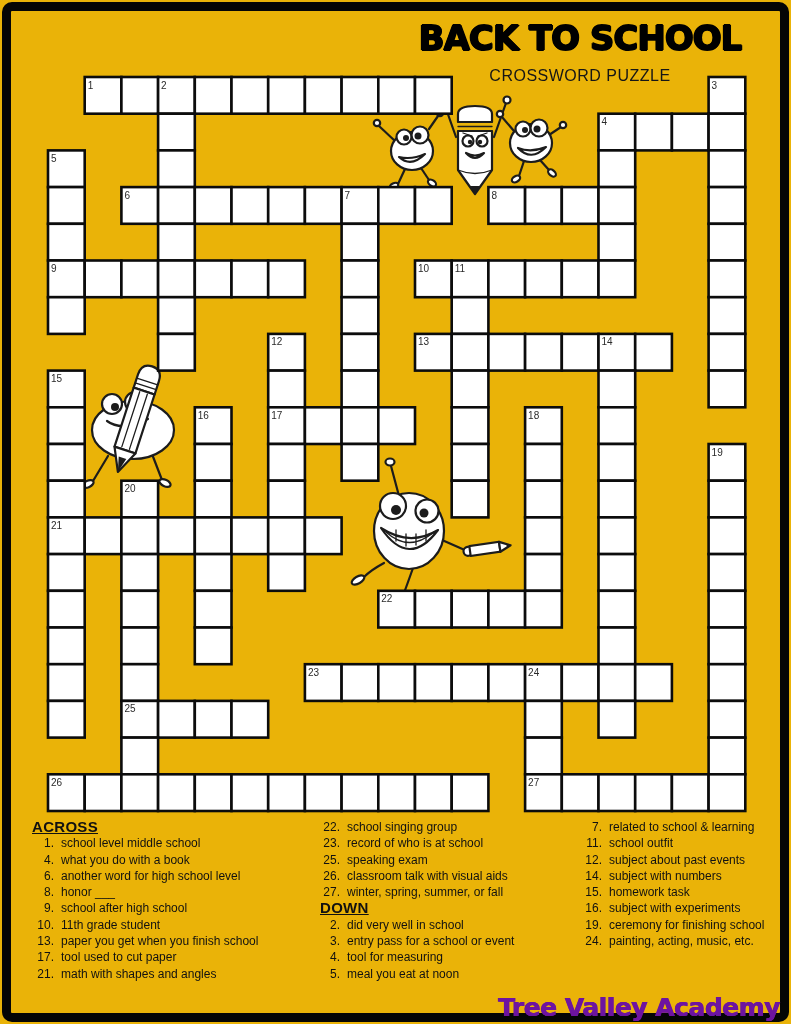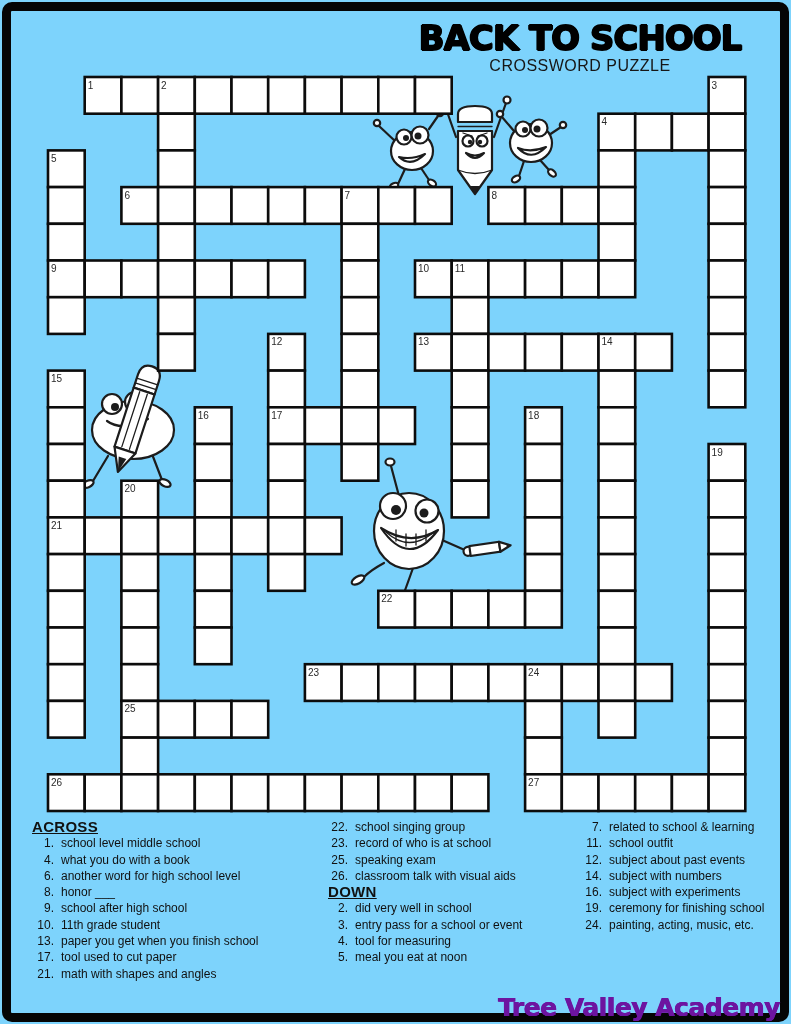--- a/index.html
+++ b/index.html
@@ -1,38 +1,38 @@
 <!DOCTYPE html>
 <html><head>
 <meta charset="utf-8">
 <style>
   html,body{margin:0;padding:0;background:#fff;}
-  .page{position:relative;width:791px;height:1024px;background:#7dd3fc;overflow:hidden;
+  .page{position:relative;width:791px;height:1024px;background:#eab308;overflow:hidden;
         font-family:"Liberation Sans",sans-serif;color:#111;}
   .frame{position:absolute;inset:2px;border:9px solid #050505;border-radius:10px;pointer-events:none;}
 
   .title-block{position:absolute;left:410px;top:20px;width:340px;text-align:center;}
   .title{font-family:"DejaVu Sans",sans-serif;font-weight:bold;font-size:34px;line-height:36px;
          letter-spacing:-1px;color:#000;
          text-shadow:0.9px 0 0 #000,-0.9px 0 0 #000,0 0.9px 0 #000,0 -0.9px 0 #000;}
-  .subtitle{font-size:16px;line-height:18px;letter-spacing:0.5px;color:#161616;margin-top:1px;}
+  .subtitle{font-size:16px;line-height:18px;letter-spacing:0.5px;color:#161616;margin-top:11px;}
 
   svg.layer{position:absolute;}
   .ch{stroke:#1c1c1c;stroke-width:2.2;fill:none;stroke-linecap:round;stroke-linejoin:round;}
   .f{fill:#fff;}
   .ink{fill:#1c1c1c;stroke:none;}
   .thin{stroke-width:1.3;}
 
   .cell{fill:#fff;stroke:#0c0c0c;stroke-width:2.6px;}
   .cellnum{font-family:"Liberation Sans",sans-serif;font-size:10px;fill:#2a2a2a;}
 
   .clues{position:absolute;top:819px;left:0;width:791px;font-size:12px;}
   .clue-col{position:absolute;top:0;}
   #col1{left:32px;width:280px;}
-  #col2{left:328px;width:250px;}
+  #col2{left:320px;width:250px;}
   #col3{left:578px;width:213px;}
   .clue-heading{font-weight:bold;text-decoration:underline;font-size:15px;height:16.3px;line-height:16.3px;letter-spacing:0.3px;}
   .clue-line{height:16.3px;line-height:16.3px;display:flex;}
   .clue-num{width:22px;text-align:right;margin-right:7px;flex:none;}
   #col2 .clue-num{width:20px;}
   #col3 .clue-num{width:24px;}
   .clue-text{white-space:nowrap;}
 
   .brand{position:absolute;right:11px;bottom:2px;font-size:25px;font-weight:bold;
          font-family:"DejaVu Sans",sans-serif;letter-spacing:-0.5px;
@@ -411,20 +411,24 @@
             <span class="clue-text">record of who is at school</span>
           </div>
           <div class="clue-line">
             <span class="clue-num">25.</span>
             <span class="clue-text">speaking exam</span>
           </div>
           <div class="clue-line">
             <span class="clue-num">26.</span>
             <span class="clue-text">classroom talk with visual aids</span>
           </div>
+          <div class="clue-line">
+            <span class="clue-num">27.</span>
+            <span class="clue-text">winter, spring, summer, or fall</span>
+          </div>
         </div>
       <div class="clue-heading">DOWN</div>
       <div id="col2b-items">
           <div class="clue-line">
             <span class="clue-num">2.</span>
             <span class="clue-text">did very well in school</span>
           </div>
           <div class="clue-line">
             <span class="clue-num">3.</span>
             <span class="clue-text">entry pass for a school or event</span>
@@ -451,20 +455,24 @@
           </div>
           <div class="clue-line">
             <span class="clue-num">12.</span>
             <span class="clue-text">subject about past events</span>
           </div>
           <div class="clue-line">
             <span class="clue-num">14.</span>
             <span class="clue-text">subject with numbers</span>
           </div>
           <div class="clue-line">
+            <span class="clue-num">15.</span>
+            <span class="clue-text">homework task</span>
+          </div>
+          <div class="clue-line">
             <span class="clue-num">16.</span>
             <span class="clue-text">subject with experiments</span>
           </div>
           <div class="clue-line">
             <span class="clue-num">19.</span>
             <span class="clue-text">ceremony for finishing school</span>
           </div>
           <div class="clue-line">
             <span class="clue-num">24.</span>
             <span class="clue-text">painting, acting, music, etc.</span>

